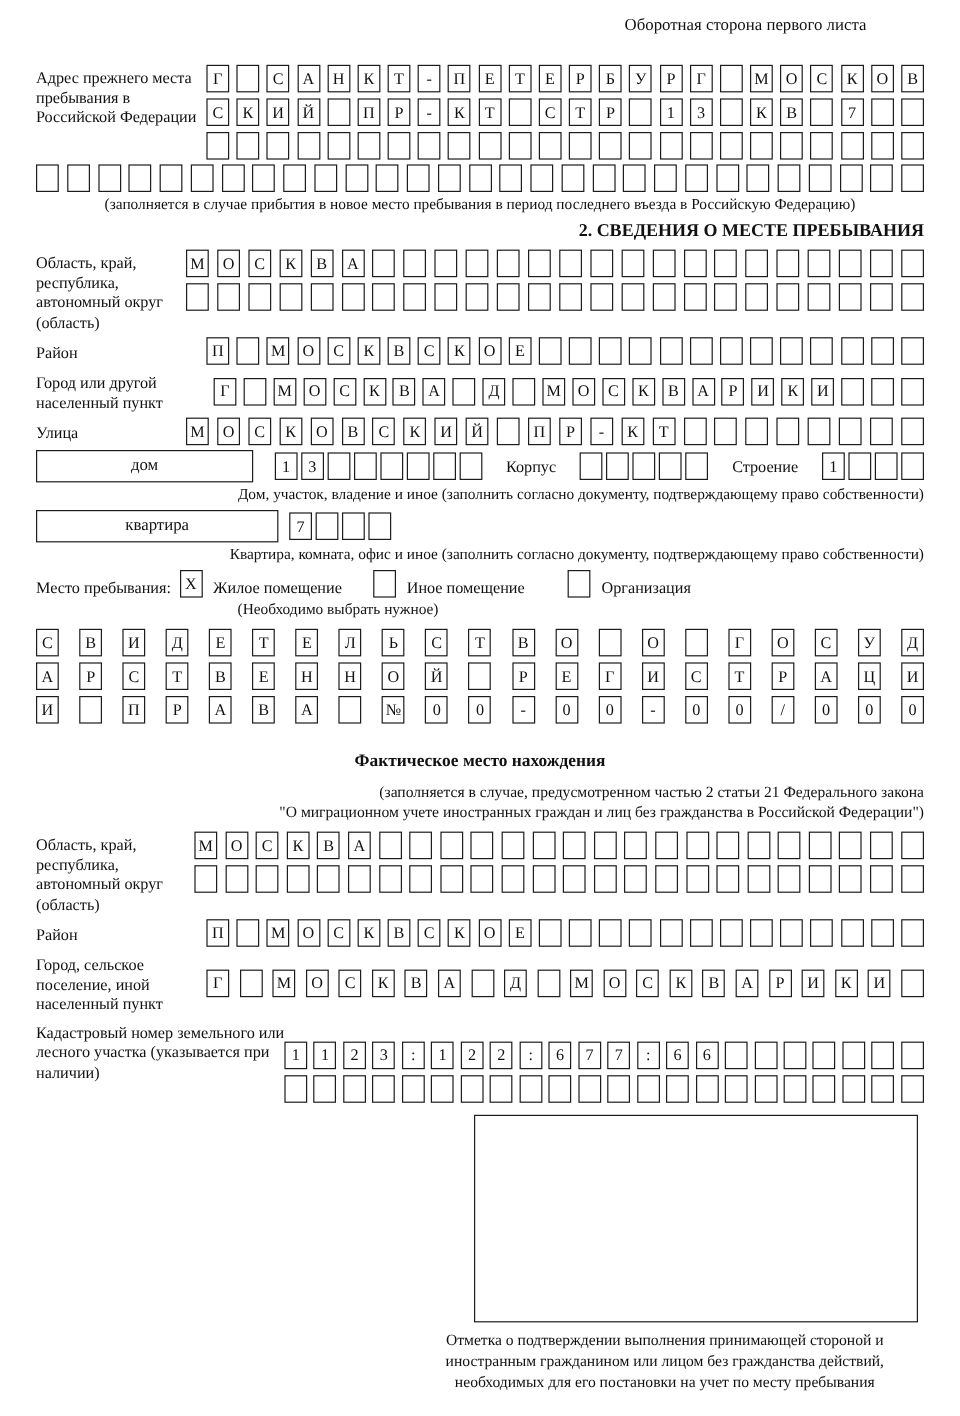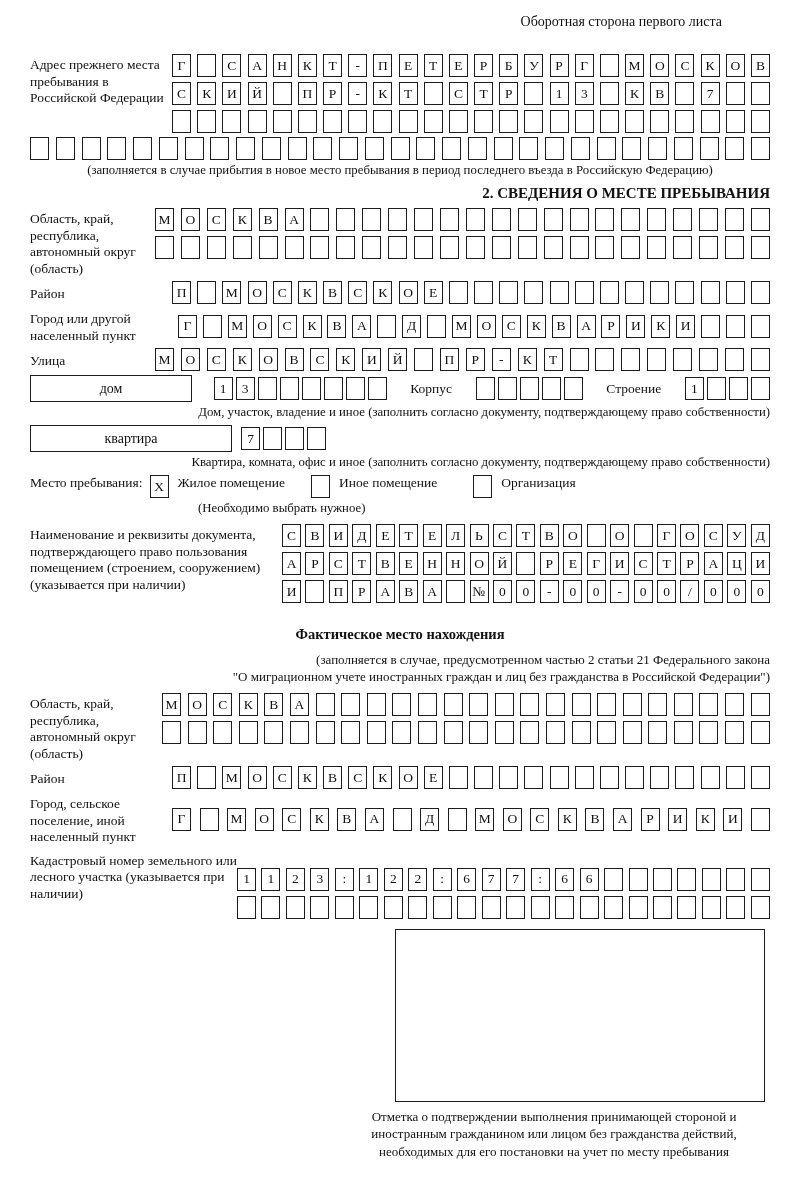--- a/index.html
+++ b/index.html
@@ -29,28 +29,28 @@
 
   .caption { font-size:12.8px; line-height:15px;text-align:right; }
   .caption.center { text-align:center; }
   .caption.indent { margin:1px 0 5px 2px; }
 
   .sec-title { text-align:right; font-weight:bold; font-size:15px; margin:7px 0 6px 0; }
   .sub-title { text-align:center; font-weight:bold; font-size:14.5px; margin:23px 0 8px 0; }
 
   .house-row { display:flex; align-items:center; justify-content:space-between; margin:2px 0 3px 0; }
   .label-box { border:1.6px solid #1c1c1c; height:27px; display:flex; align-items:center; justify-content:center; font-size:14px; flex:none; }
-  .label-box.dom { width:162px; }
+  .label-box.dom { width:181px; }
   .label-box.kv { width:202px; }
   .cells { display:flex; gap:3px; }
   .inline-label { font-size:13.5px; flex:none; padding:0 2px; }
 
   .apt-row { display:flex; align-items:center; gap:9px; margin:2px 0 3px 0; }
 
-  .stay-row { display:flex; align-items:flex-start; font-size:13.5px; margin-top:4px; }
+  .stay-row { display:flex; align-items:flex-end; font-size:13.5px; margin-top:4px; }
   .stay-row .cbox { margin:0 9px 0 7px; }
   .stay-row .opt2 { margin-left:26px; }
   .stay-row .opt3 { margin-left:36px; }
   .stay-note { font-size:12.8px; margin:3px 0 8px 168px; }
 
   .fact-note { text-align:right; font-size:13px; line-height:17px; margin-bottom:8px; }
 
   .stamp-rect { width:370px; height:173px; border:1.6px solid #1c1c1c; margin:10px 5px 6px auto; }
   .stamp-note { width:432px; margin-left:auto; margin-right:0; text-align:center; font-size:13px; line-height:17.5px; }
 </style>
@@ -377,21 +377,20 @@
   <span class="cbox">X</span>
   <span>Жилое помещение</span>
   <span class="cbox opt2"></span>
   <span>Иное помещение</span>
   <span class="cbox opt3"></span>
   <span>Организация</span>
 </div>
 <div class="stay-note">(Необходимо выбрать нужное)</div>
 
 <div class="row">
-  <div class="row-label w250">Наименование и реквизиты документа, подтверждающего право пользования помещением (строением, сооружением) (указывается при наличии)</div>
   <div class="box-rows">
     <div class="box-row">
         <span class="cbox">С</span>
         <span class="cbox">В</span>
         <span class="cbox">И</span>
         <span class="cbox">Д</span>
         <span class="cbox">Е</span>
         <span class="cbox">Т</span>
         <span class="cbox">Е</span>
         <span class="cbox">Л</span>

